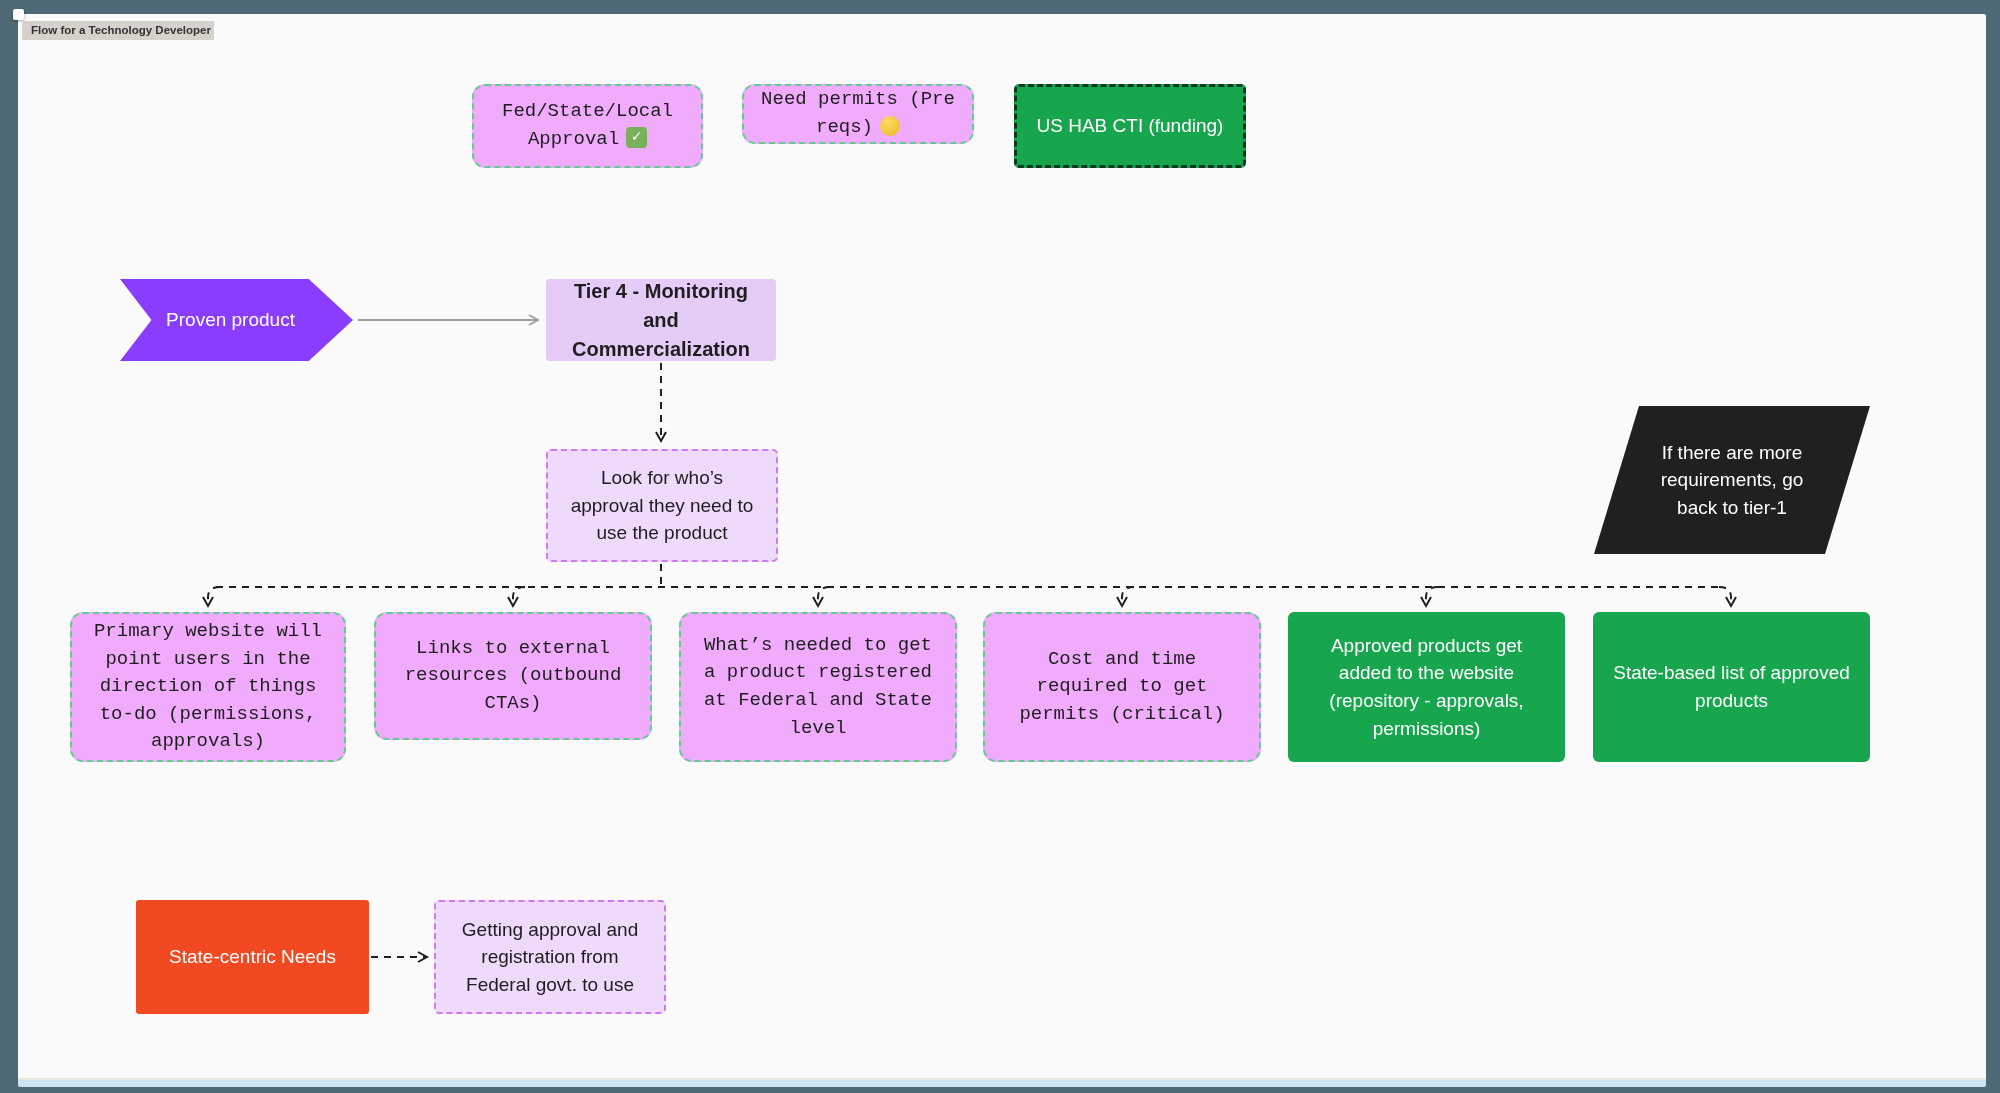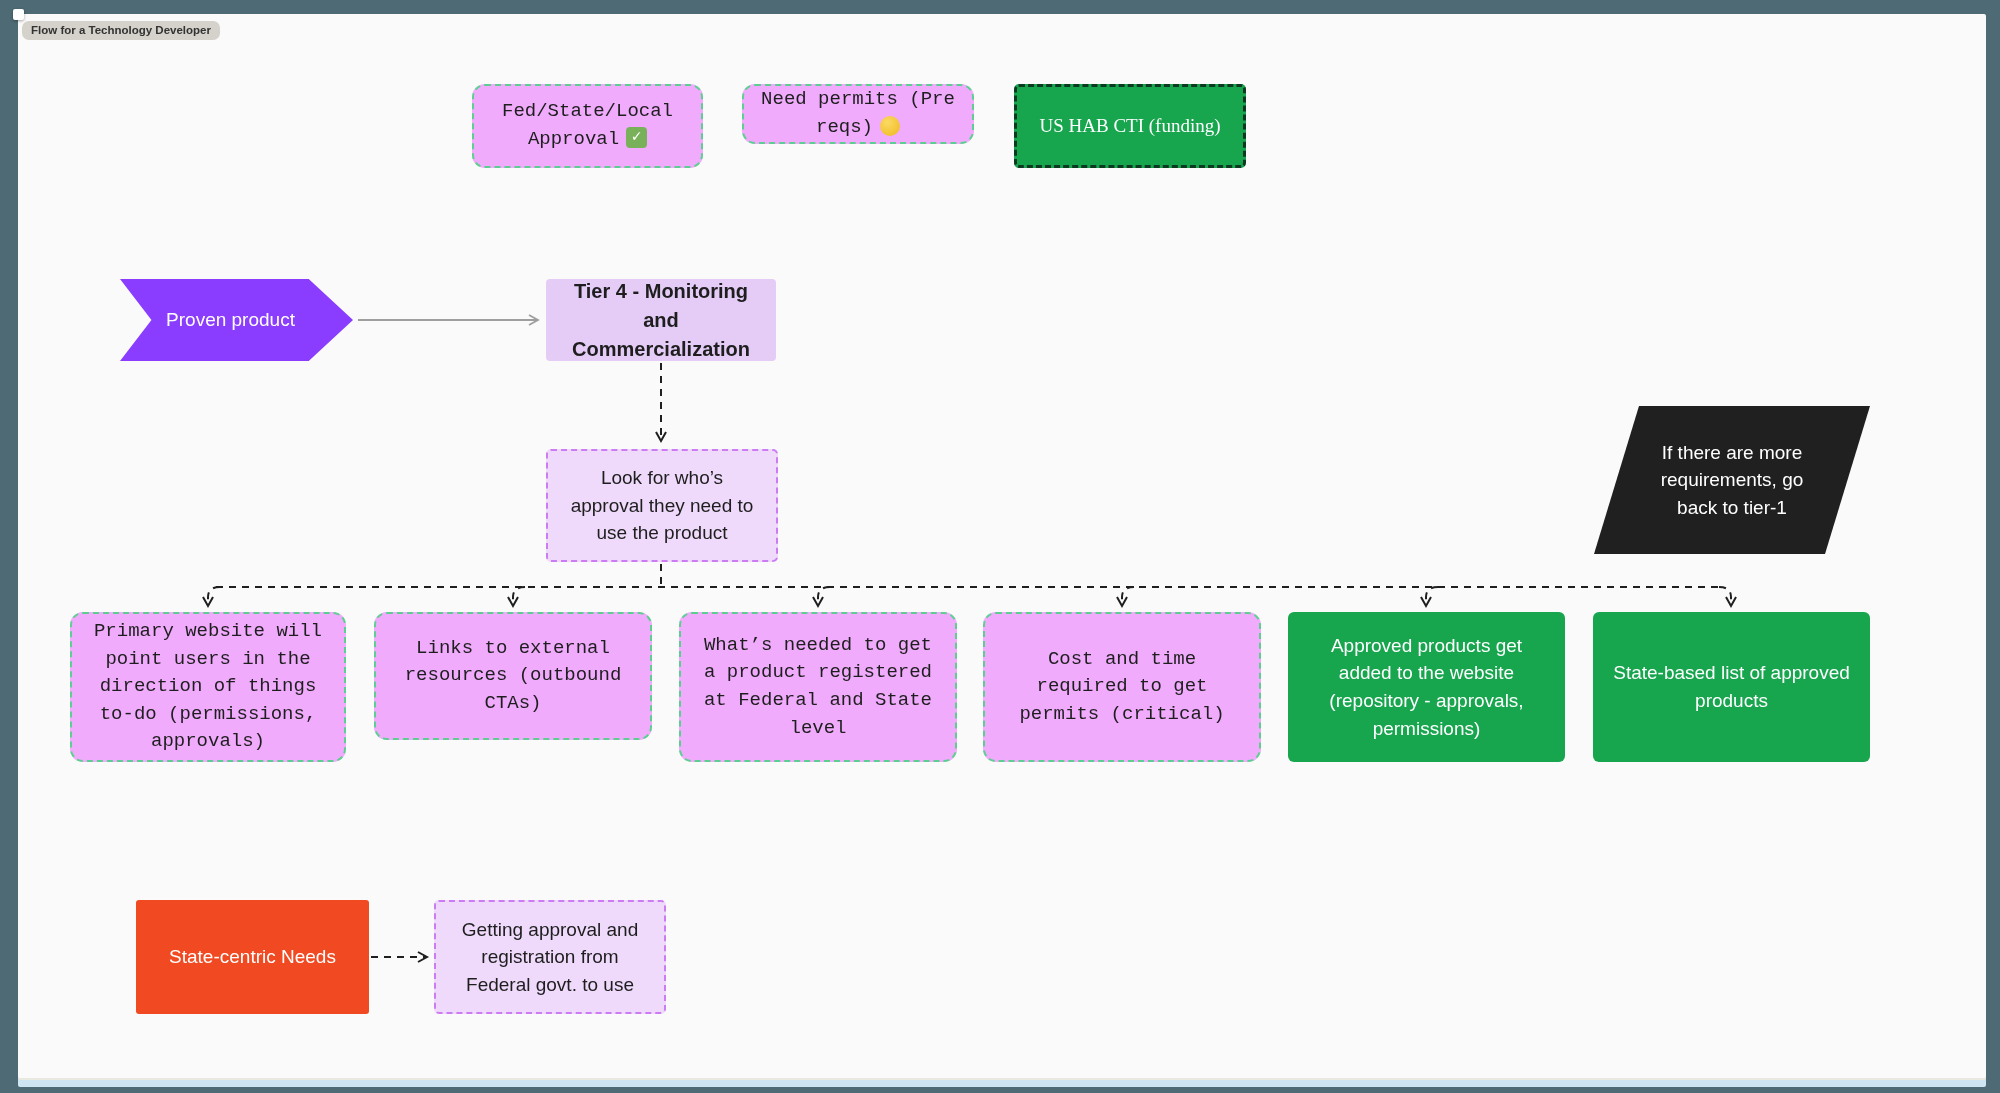--- a/index.html
+++ b/index.html
@@ -20,34 +20,34 @@
   }
   #corner-handle {
     position: absolute; left: -5px; top: -5px; width: 11px; height: 11px;
     background: #ffffff; border-radius: 2px;
     box-shadow: 0 1px 3px rgba(0,0,0,.35);
   }
   #section-tag {
     position: absolute; left: 4px; top: 7px;
     background: #d5d1cb; color: #333333;
     font-size: 11.5px; font-weight: 700;
-    padding: 3px 9px 4px 9px; border-radius: 7px;
+    padding: 3px 3px 4px 9px; border-radius: 0;
     white-space: nowrap;
   }
 
   .node {
     position: absolute;
     display: flex; align-items: center; justify-content: center;
     text-align: center;
     font-size: 19px; line-height: 1.45; color: #1e1e1e;
     padding: 10px 14px;
   }
   .green-dashed   { background: #f0abfc; border: 2px dashed #5ecd92; border-radius: 13px; font-family: Liberation Mono, monospace; }
   .green-solid    { background: #17a54e; color: #ffffff; border-radius: 6px; }
-  .green-darkdash { background: #17a54e; color: #ffffff; border: 3px dashed #0b3a20; border-radius: 5px; font-family: Liberation Serif, serif; }
+  .green-darkdash { background: #17a54e; color: #ffffff; border: 3px dashed #0b3a20; border-radius: 5px; }
   .lavender-dashed{ background: #efdafb; border: 2px dashed #cb7cf2; border-radius: 5px; }
   .tier4-box      { background: #e4ccf7; border-radius: 4px; font-weight: 700; font-size: 20px; justify-content: center; }
   .orange-box     { background: #f14a22; color: #ffffff; border-radius: 3px; }
   .black-para {
     background: #202020; color: #ffffff;
     clip-path: polygon(16.3% 0, 100% 0, 83.7% 100%, 0 100%);
     padding: 10px 52px;
   }
   .purple-banner {
     background: #8b3dff; color: #ffffff;

